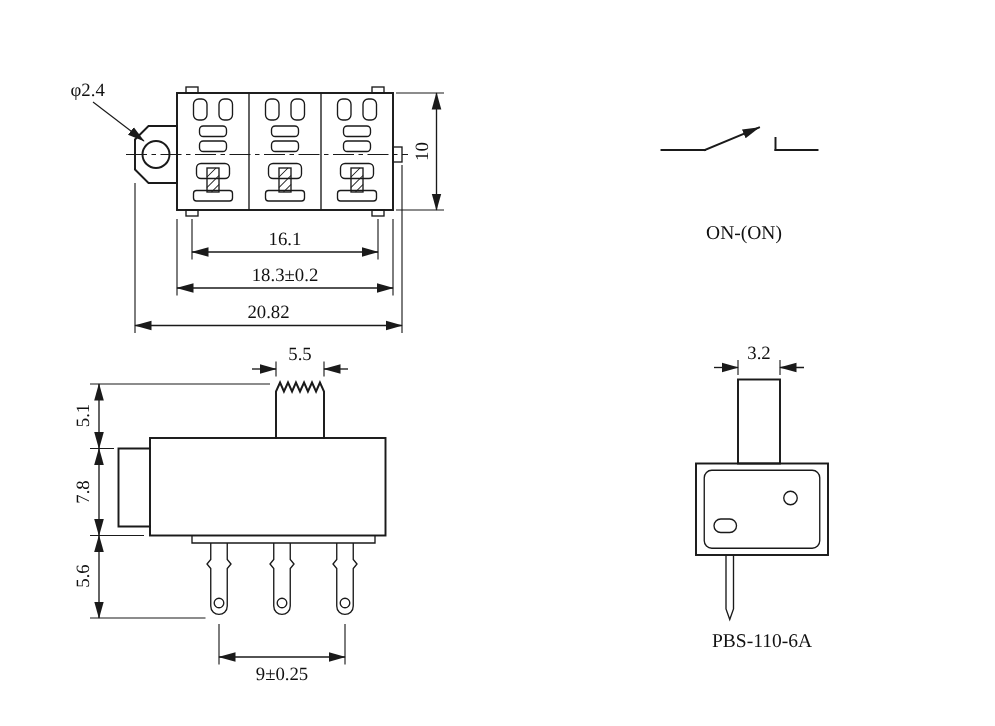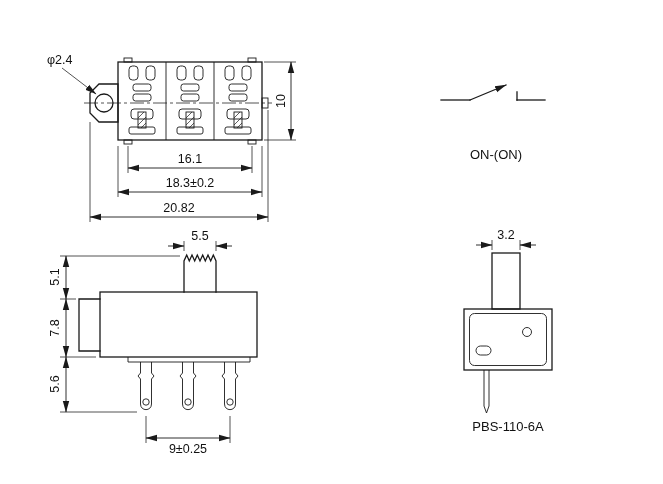--- a/index.html
+++ b/index.html
@@ -1,17 +1,17 @@
 <!DOCTYPE html>
 <html><head>
 <meta charset="utf-8">
 <style>
   html,body{margin:0;padding:0;background:#ffffff;}
   .page{position:relative;width:553px;height:484px;background:#ffffff;overflow:hidden;
-        font-family:Liberation Sans, sans-serif;}
+        font-family:Liberation Serif, serif;}
   svg{position:absolute;left:0;top:0;}
   .outline{fill:none;stroke:#1a1a1a;stroke-width:1.3;stroke-linejoin:miter;stroke-linecap:square;}
   .thin{fill:none;stroke:#1a1a1a;stroke-width:0.9;}
   .hatchline{fill:none;stroke:#1a1a1a;stroke-width:0.7;}
   .dimline{fill:none;stroke:#1a1a1a;stroke-width:0.9;}
   .extline{fill:none;stroke:#1a1a1a;stroke-width:0.75;}
   .centerline{fill:none;stroke:#1a1a1a;stroke-width:0.75;stroke-dasharray:14 3 3 3;}
   text.dim{font-size:12.5px;fill:#111;}
   text.label{font-size:13px;fill:#111;}
 </style>

